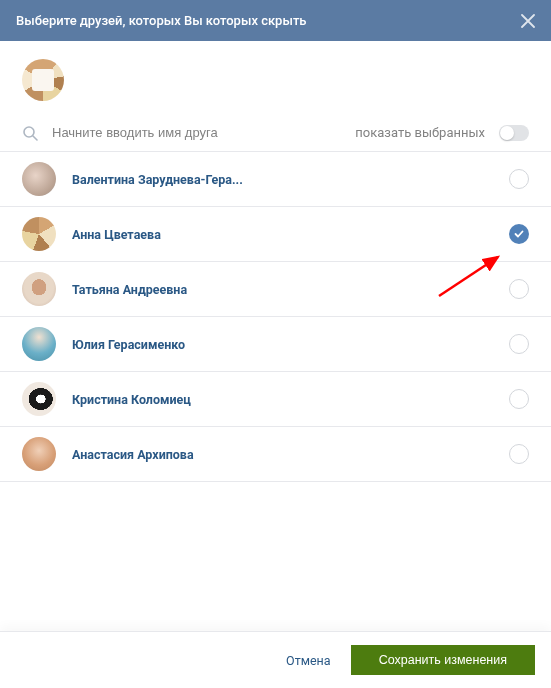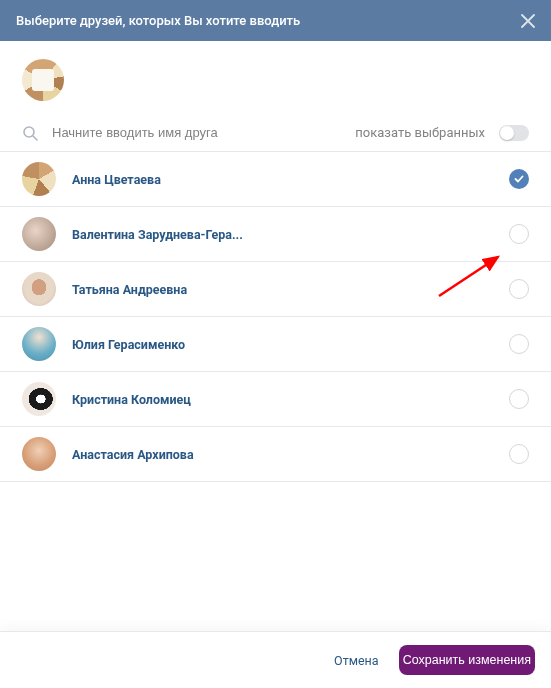--- a/index.html
+++ b/index.html
@@ -143,25 +143,25 @@
       align-items: center;
       gap: 20px;
       box-shadow: 0 -5px 10px rgba(0,0,0,0.03);
     }
     .cancel-link {
       color: #2a5885;
       font-size: 12.5px;
       cursor: pointer;
     }
     .save-btn {
-      background: #701a75;
+      background: #4d7c0f;
       color: #fff;
       border: none;
-      padding: 8px 4px;
-      border-radius: 8px;
+      padding: 8px 28px;
+      border-radius: 0;
       font-size: 12.5px;
       font-weight: 500;
       cursor: pointer;
     }
     .arrow {
       position: absolute;
       left: 434px;
       top: 251px;
       pointer-events: none;
       z-index: 10;
@@ -172,21 +172,21 @@
     .av2 { background: radial-gradient(circle at 50% 30%, #e0a880, #b07050 60%, #704030); }
     .av3 { background: radial-gradient(ellipse at 50% 45%, #d0a080 30%, #e8d8c8 31% 60%, #c8b0a0 100%); }
     .av4 { background: radial-gradient(circle at 50% 30%, #f0e0d0, #6bb0c8 55%, #4a90a8); }
     .av5 { background: radial-gradient(ellipse at 55% 50%, #fff 18%, #1a1a1a 19% 45%, #f0e8e0 46%); }
     .av6 { background: radial-gradient(circle at 50% 40%, #f0d0b8, #d8a078 55%, #c08860); }
   </style>
 </head>
 <body>
 
 <div class="modal-header">
-  <span>Выберите друзей, которых Вы хотите вводить</span>
+  <span>Выберите друзей, которых Вы которых скрыть</span>
   <span class="close-btn">
     <svg width="14" height="14" viewBox="0 0 14 14">
         <path d="M1 1 L13 13 M13 1 L1 13" stroke="#fff" stroke-width="1.8" stroke-linecap="round"></path>
       </svg>
   </span>
 </div>
 
 <div class="hidden-section">
   <div class="hidden-avatar"></div>
 </div>
@@ -198,32 +198,32 @@
         <line x1="11" y1="11" x2="15" y2="15" stroke="#aeb7c2" stroke-width="1.6" stroke-linecap="round"></line>
       </svg>
   </span>
   <input class="search-input" placeholder="Начните вводить имя друга" style="">
   <span class="show-selected">показать выбранных</span>
   <div class="toggle"></div>
 </div>
 
 <div class="friend-list">
   <div class="friend-row">
+    <div class="avatar av1"></div>
+    <span class="friend-name">Валентина Заруднева-Гера...</span>
+    <div class="check-circle unchecked"></div>
+  </div>
+  <div class="friend-row">
     <div class="avatar av0"></div>
     <span class="friend-name">Анна Цветаева</span>
     <div class="check-circle checked">
       <svg width="12" height="12" viewBox="0 0 12 12">
           <path d="M2.5 6 L5 8.5 L9.5 3.5" stroke="#fff" stroke-width="1.8" fill="none" stroke-linecap="round" stroke-linejoin="round"></path>
         </svg>
     </div>
-  </div>
-  <div class="friend-row">
-    <div class="avatar av1"></div>
-    <span class="friend-name">Валентина Заруднева-Гера...</span>
-    <div class="check-circle unchecked"></div>
   </div>
   <div class="friend-row">
     <div class="avatar av3"></div>
     <span class="friend-name">Татьяна Андреевна</span>
     <div class="check-circle unchecked"></div>
   </div>
   <div class="friend-row">
     <div class="avatar av4"></div>
     <span class="friend-name">Юлия Герасименко</span>
     <div class="check-circle unchecked"></div>

